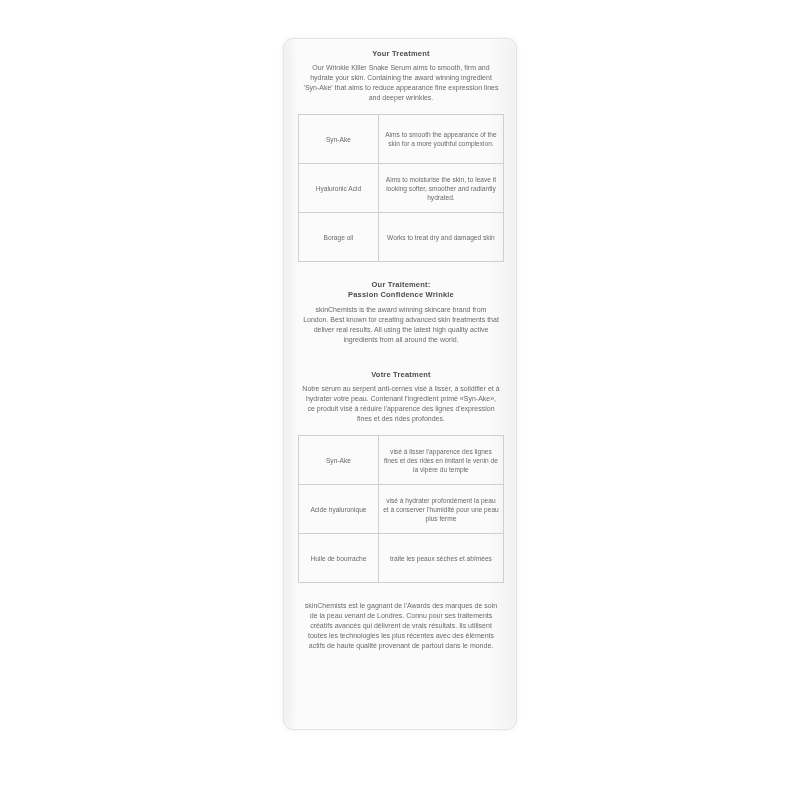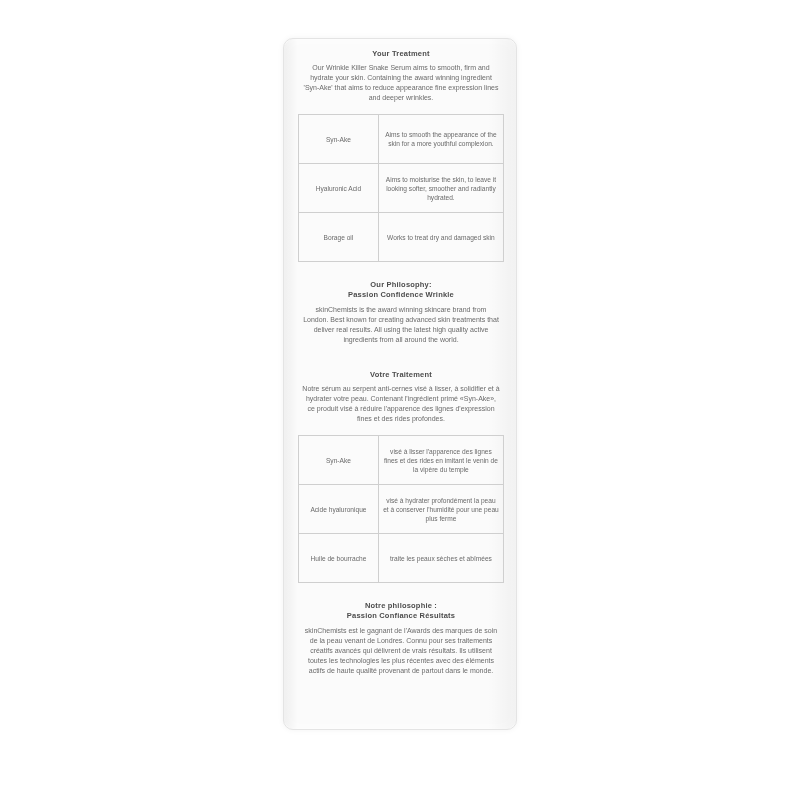--- a/index.html
+++ b/index.html
@@ -124,30 +124,30 @@
           <td class="name">Borage oil</td>
           <td class="desc">Works to treat dry and damaged skin</td>
         </tr>
       </tbody>
         </table>
 
       <div class="spacer-lg"></div>
 
       <div class="block">
         <h2 class="section-title multi">
-          <span>Our Philosophy:</span><br>
+          <span>Our Traitement:</span><br>
           <span>Passion  Confidence  Wrinkle</span>
         </h2>
         <p class="body-copy">skinChemists is the award winning skincare brand from London. Best known for creating advanced skin treatments that deliver real results. All using the latest high quality active ingredients from all around the world.</p>
       </div>
 
       <div class="spacer-md"></div>
 
       <div class="block">
-        <h2 class="section-title">Votre Traitement</h2>
+        <h2 class="section-title">Votre Treatment</h2>
         <p class="body-copy">Notre sérum au serpent anti-cernes visé à lisser, à solidifier et à hydrater votre peau. Contenant l'ingrédient primé «Syn-Ake», ce produit visé à réduire l'apparence des lignes d'expression fines et des rides profondes.</p>
       </div>
 
       <table class="ingredients">
         <tbody>
             <tr>
           <td class="name">Syn-Ake</td>
           <td class="desc">visé à lisser l'apparence des lignes fines et des rides en imitant le venin de la vipère du temple</td>
         </tr>
         <tr>
@@ -157,23 +157,19 @@
         <tr>
           <td class="name">Huile de bourrache</td>
           <td class="desc">traite les peaux sèches et abîmées</td>
         </tr>
       </tbody>
         </table>
 
       <div class="spacer-lg"></div>
 
       <div class="block">
-        <h2 class="section-title multi">
-          <span>Notre philosophie :</span><br>
-          <span>Passion  Confiance  Résultats</span>
-        </h2>
         <p class="body-copy">skinChemists est le gagnant de l'Awards des marques de soin de la peau venant de Londres. Connu pour ses traitements créatifs avancés qui délivrent de vrais résultats. Ils utilisent toutes les technologies les plus récentes avec des éléments actifs de haute qualité provenant de partout dans le monde.</p>
       </div>
 
     </div>
   </div>
 
 </div>
 
 </body></html>

